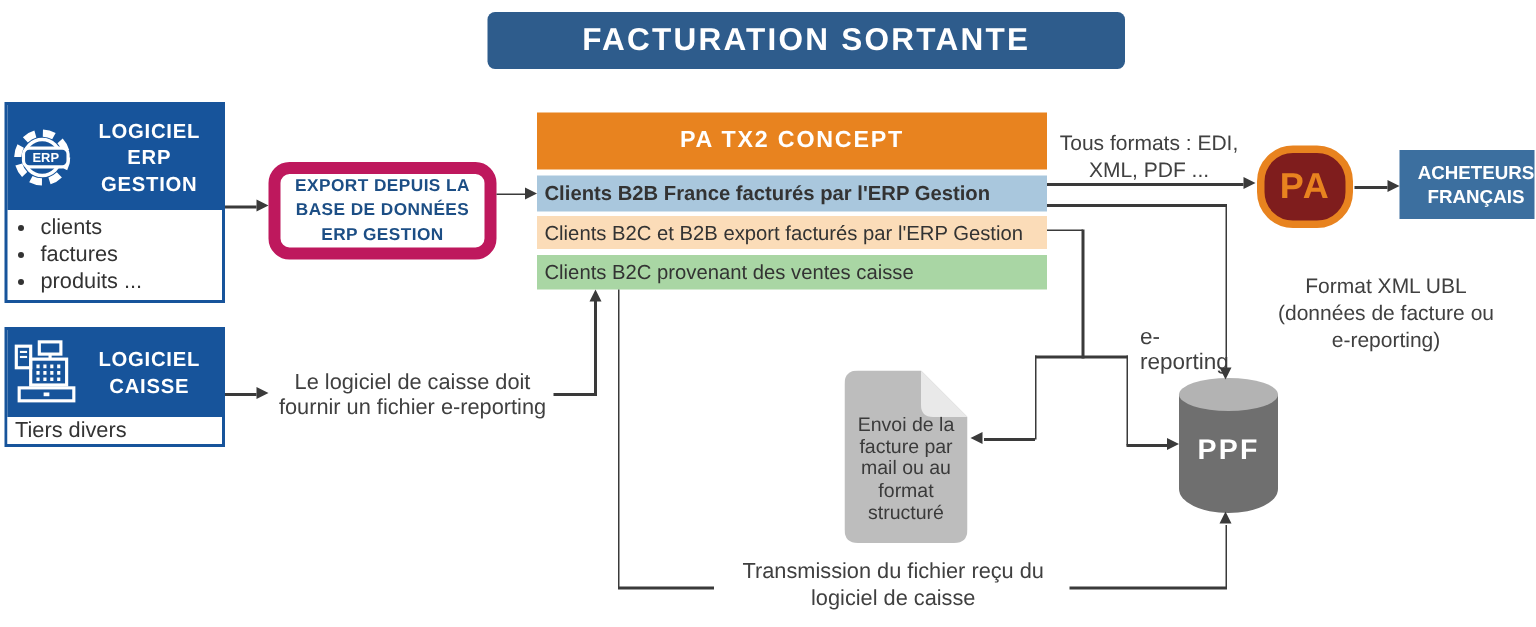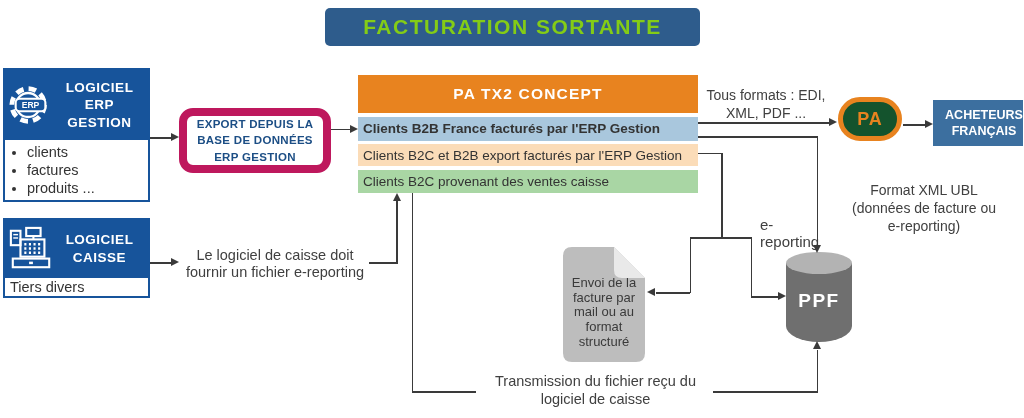--- a/index.html
+++ b/index.html
@@ -2,23 +2,23 @@
 <html><head>
 <meta charset="utf-8">
 <style>
   * { margin:0; padding:0; box-sizing:border-box; }
   body { background:#fff; font-family:"Liberation Sans", sans-serif; }
   .canvas { position:relative; width:1024px; height:418px; background:#ffffff; overflow:hidden; }
 
   .pre { white-space:pre-line; }
 
   
-  .title-banner { position:absolute; left:325px; top:8px; width:375px; height:38px;
+  .title-banner { position:absolute; left:325px; top:8px; width:425px; height:38px;
     background:#2e5c8c; border-radius:5px; display:flex; align-items:center; justify-content:center;
-    color:#84cc16; font-size:21px; font-weight:700; letter-spacing:1.5px;text-align:right; }
+    color:#ffffff; font-size:21px; font-weight:700; letter-spacing:1.5px;text-align:right; }
 
   
   .src-box { position:absolute; left:3px; width:147px; border:2px solid #17549b; background:#fff; }
   .erp-box { top:68px; }
   .caisse-box { top:218px; }
   .src-head { background:#17549b; display:flex; align-items:center; padding:2px 3px; }
   .erp-box .src-head { height:70px; }
   .caisse-box .src-head { height:58px; }
   .src-head svg { flex:0 0 auto; }
   .src-title { flex:1; text-align:center; color:#fff; font-weight:700; font-size:13.5px;
@@ -35,23 +35,23 @@
   
   .patx2-header { position:absolute; left:358px; top:75px; width:340px; height:38px; background:#e8831f;
     display:flex; align-items:center; justify-content:center; color:#fff; font-weight:700;
     font-size:15.5px; letter-spacing:1.2px; }
   .flow-row { position:absolute; left:358px; width:340px; color:#333; font-size:13.5px; padding-left:5px; }
   .row-1 { top:117px; height:24px; line-height:24px; background:#a9c7dd;font-weight:bold; }
   .row-2 { top:144px; height:22px; line-height:23px; background:#fbdcb8; }
   .row-3 { top:170px; height:23px; line-height:23px; background:#a9d6a4; }
 
   
-  .pa-node { position:absolute; left:838px; top:97px; width:64px; height:44px; background:#14532d;
+  .pa-node { position:absolute; left:838px; top:97px; width:64px; height:55px; background:#7f1d1d;
     border:5px solid #e8831f; border-radius:24px; display:flex; align-items:center; justify-content:center;
-    color:#e8831f; font-weight:700; font-size:18px; letter-spacing:1px; }
+    color:#e8831f; font-weight:700; font-size:24px; letter-spacing:1px; }
 
   
   .acheteurs-box { position:absolute; left:933px; top:100px; width:90px; height:46px; background:#3c6f9f;
     display:flex; align-items:center; justify-content:center; text-align:center; color:#fff;
     font-weight:700; font-size:12.5px; line-height:1.3;padding-left:12px; }
 
   
   .doc-node { position:absolute; left:563px; top:247px; width:82px; height:115px; }
   .doc-node svg { position:absolute; left:0; top:0; }
   .doc-text { position:absolute; left:0; top:29px; width:100%; text-align:center; color:#3a3a3a;

